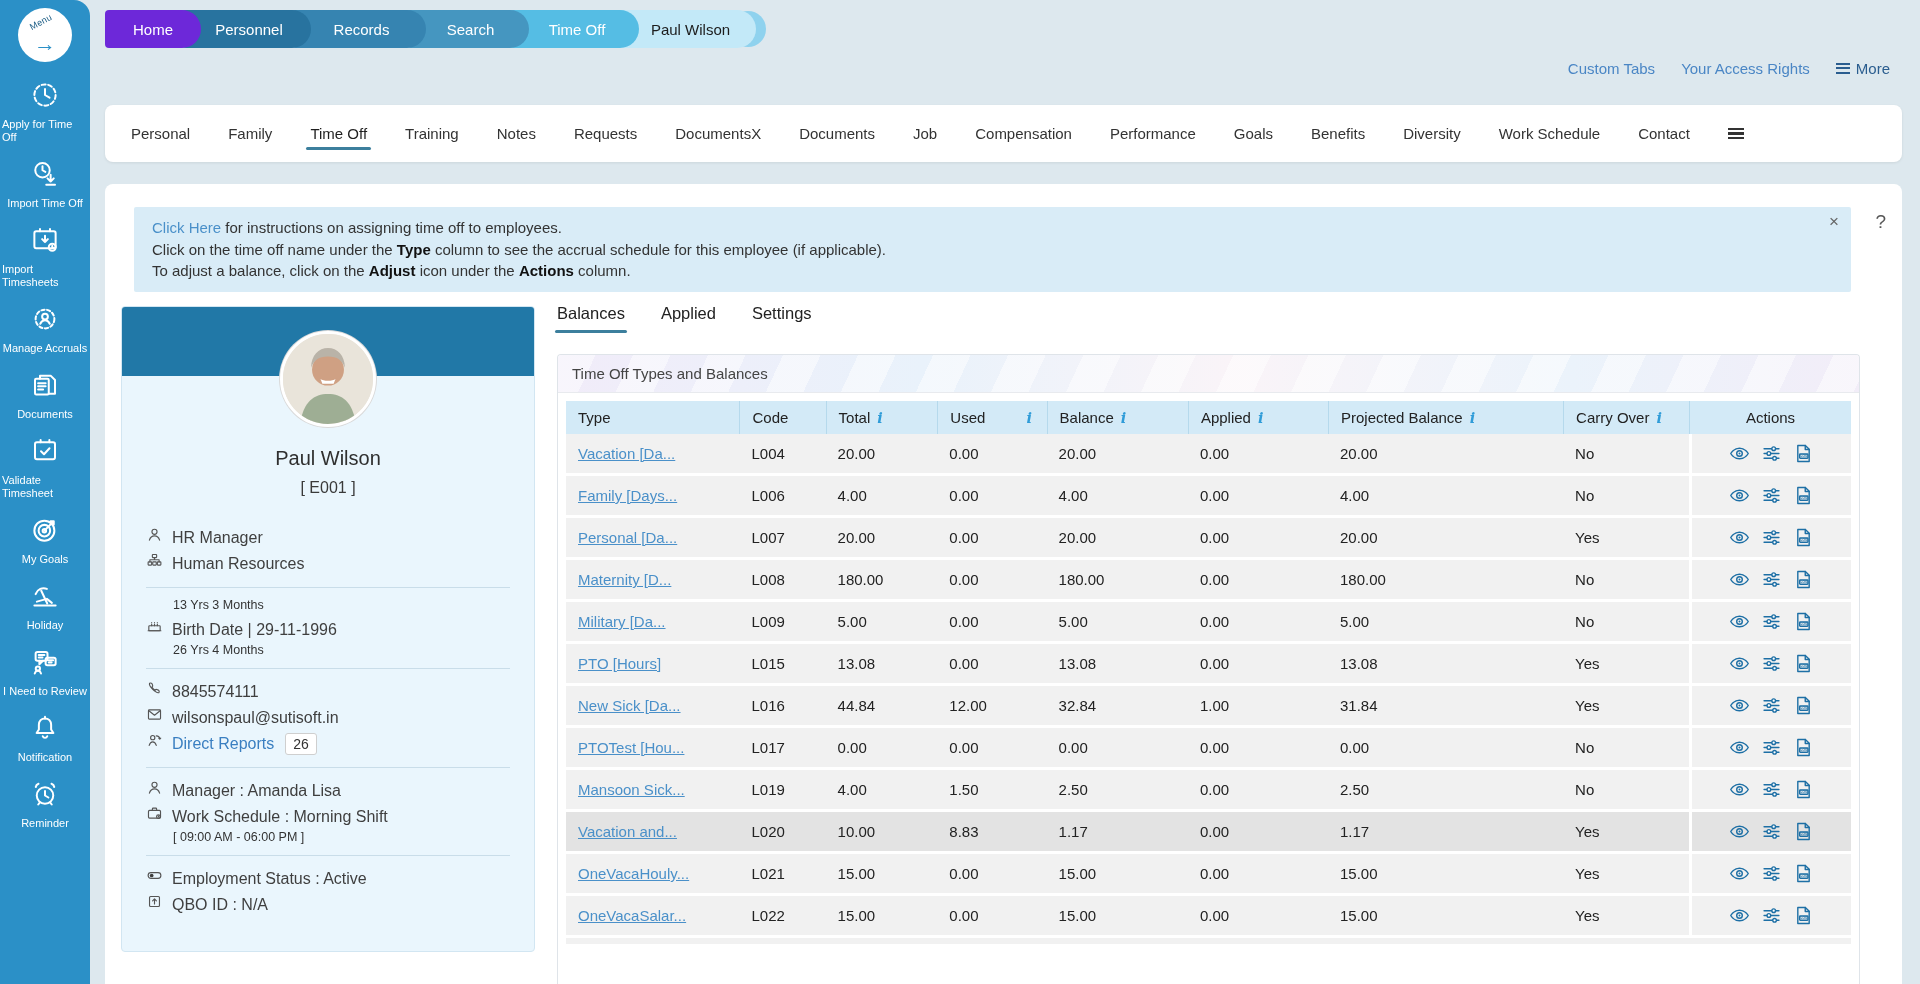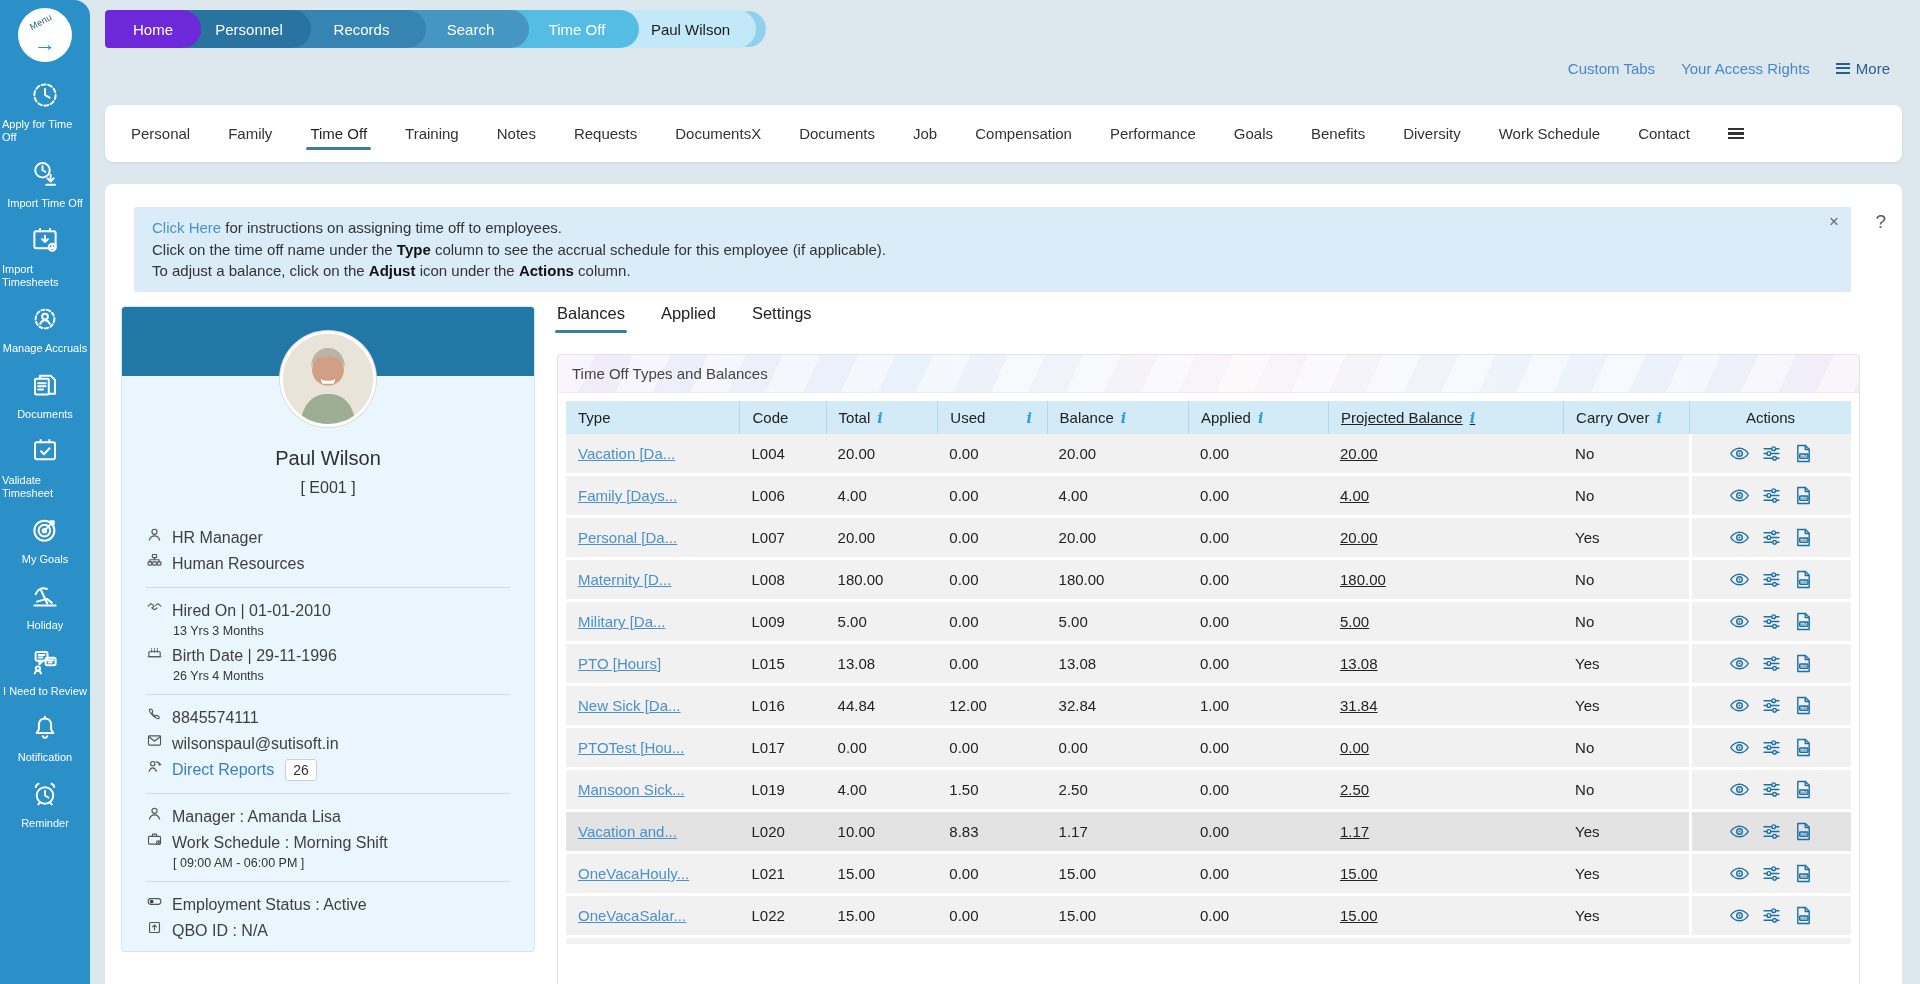--- a/index.html
+++ b/index.html
@@ -68,21 +68,21 @@
   .panel { position:absolute; left:452px; top:170px; width:1303px; height:630px; background:#fff; border:1px solid #dfe4e9; border-bottom:none; border-radius:4px 4px 0 0; }
   .panel-head { height:38px; line-height:38px; padding-left:14px; font-size:15px; color:#444; border-bottom:1px solid #e8eaee; border-radius:4px 4px 0 0;
     background-image: repeating-linear-gradient(115deg, rgba(255,255,255,.5) 0 34px, rgba(255,255,255,0) 34px 68px),
       linear-gradient(90deg,#f1ecf9,#e9f2fb 28%,#faf4f8 52%,#ebf3fb 78%,#f2edf8); }
 
   .ttable { margin:8px 8px 0 8px; }
   .thead { display:flex; background:#d3eaf7; height:33px; align-items:center; font-size:15px; color:#222; }
   .th { padding-left:12px; display:flex; align-items:center; height:100%; }
   .th + .th { border-left:1px solid #b5d9ec; }
   .info { font-family:"DejaVu Serif", serif; font-style:italic; font-weight:bold; color:#2f9cd8; margin-left:7px; font-size:14.5px; cursor:pointer; }
-  .c0{width:13.5%;} .c1{width:6.7%;} .c2{width:8.7%;} .c3{width:8.5%;gap:34px;} .c4{width:11%;} .c5{width:10.9%;} .c6{width:18.3%;text-decoration:underline;} .c7{width:9.8%;} .c8{width:12.6%; justify-content:center; padding-left:0;}
+  .c0{width:13.5%;} .c1{width:6.7%;} .c2{width:8.7%;} .c3{width:8.5%;gap:34px;} .c4{width:11%;} .c5{width:10.9%;} .c6{width:18.3%;} .c7{width:9.8%;} .c8{width:12.6%; justify-content:center; padding-left:0;}
   .trow { display:flex; background:#f1f1f1; height:42px; align-items:center; border-bottom:3px solid #fff; font-size:15px; color:#222; }
   .trow.hl { background:#e3e3e3; }
   .td { padding-left:12px; display:flex; align-items:center; height:100%; }
   .td.c0 a { color:#4a90c9; text-decoration:underline; cursor:pointer; }
   .td.c8 { justify-content:center; gap:11px; padding-left:0; border-left:3px solid #fff; }
   .td.c8 span { display:flex; cursor:pointer; color:#1d6fa5; }
   .td.c8 svg { width:21px; height:21px; stroke:#1d6fa5; }
   .row-partial { height:6px; background:#f1f1f1; }
 </style>
 </head>
@@ -290,28 +290,20 @@
             <span><svg viewBox="0 0 24 24" fill="none" stroke="currentColor" stroke-width="1.6" stroke-linecap="round" stroke-linejoin="round">
                 <rect x="9" y="3.5" width="6" height="4.5" rx="0.8"></rect>
                 <path d="M12 8v3M5.5 14v-3h13v3"></path>
                 <rect x="3" y="14" width="5" height="4.5" rx="0.8"></rect>
                 <rect x="9.5" y="14" width="5" height="4.5" rx="0.8"></rect>
                 <rect x="16" y="14" width="5" height="4.5" rx="0.8"></rect>
               </svg></span>
             <span>Human Resources</span>
           </div>
         <div class="ediv"></div>
-        <div class="erow">
-            <span><svg viewBox="0 0 24 24" fill="none" stroke="currentColor" stroke-width="1.6" stroke-linecap="round" stroke-linejoin="round">
-                <path d="M3 10l4-3.5 3.5 2.5c.8.6.8 1.4 0 2l-2 1.5"></path>
-                <path d="M21 10l-4-3.5L13.5 9"></path>
-                <path d="M8.5 12.5l2.5 2c.7.5 1.5.5 2.2 0l2.3-1.8"></path>
-              </svg></span>
-            <span>Hired On | 01-01-2010</span>
-          </div>
         <div class="esub">13 Yrs 3 Months</div>
         <div class="erow">
             <span><svg viewBox="0 0 24 24" fill="none" stroke="currentColor" stroke-width="1.6" stroke-linecap="round" stroke-linejoin="round">
                 <rect x="4" y="11" width="16" height="7" rx="1"></rect>
                 <path d="M3 18h18"></path>
                 <path d="M8 11V8.5M12 11V8.5M16 11V8.5"></path>
                 <path d="M8 6.3v.2M12 6.3v.2M16 6.3v.2"></path>
               </svg></span>
             <span>Birth Date | 29-11-1996</span>
           </div>

